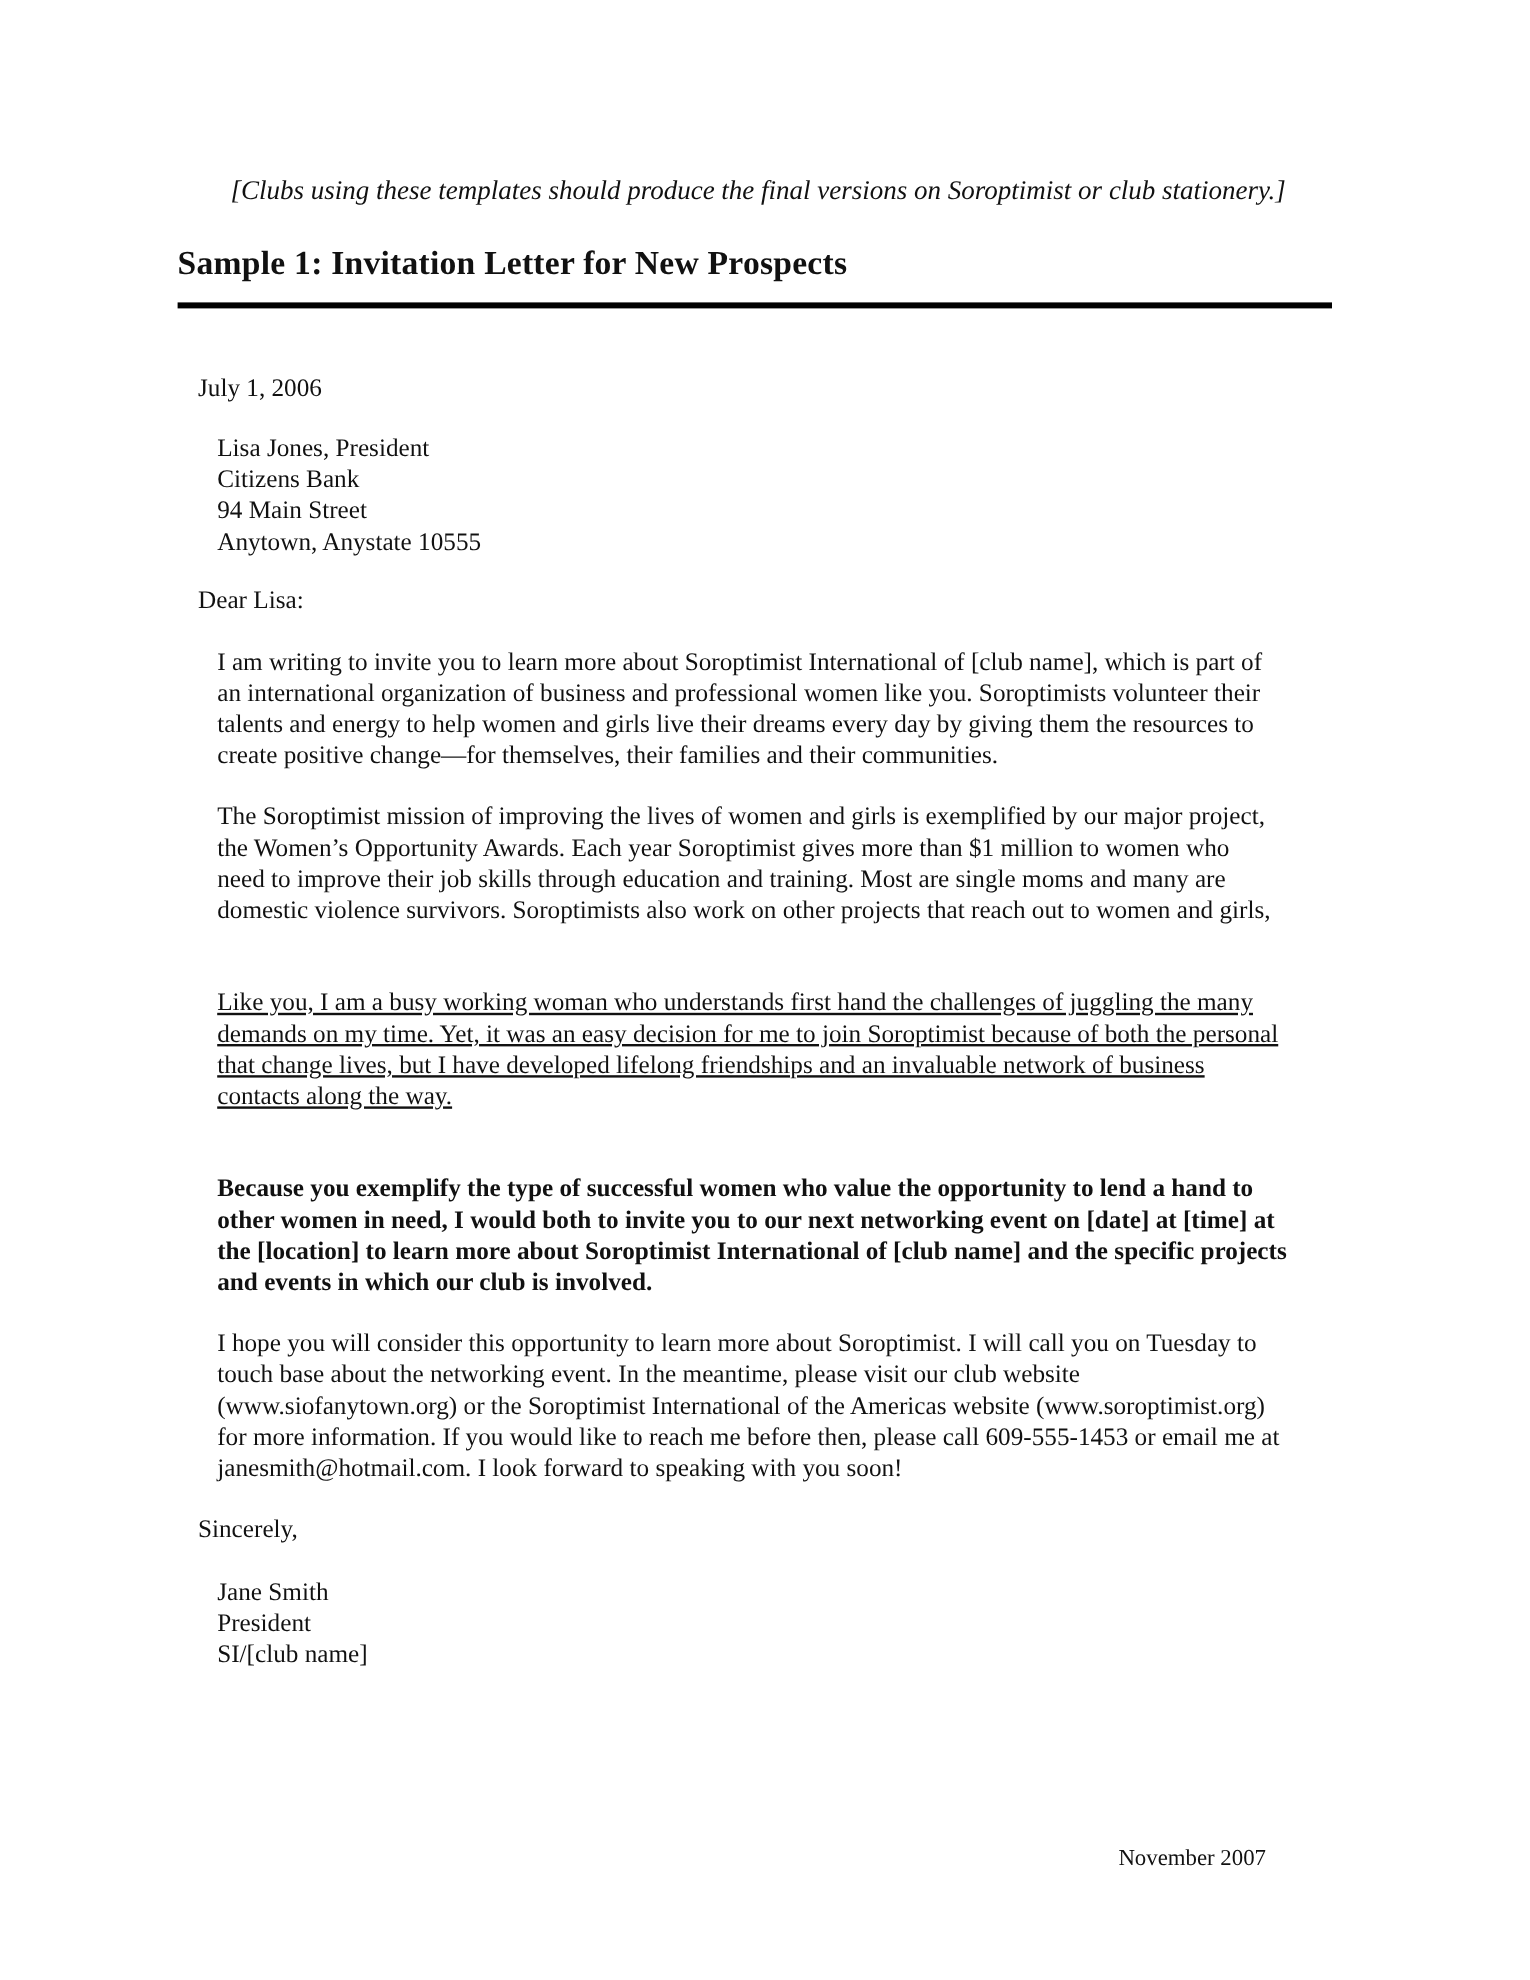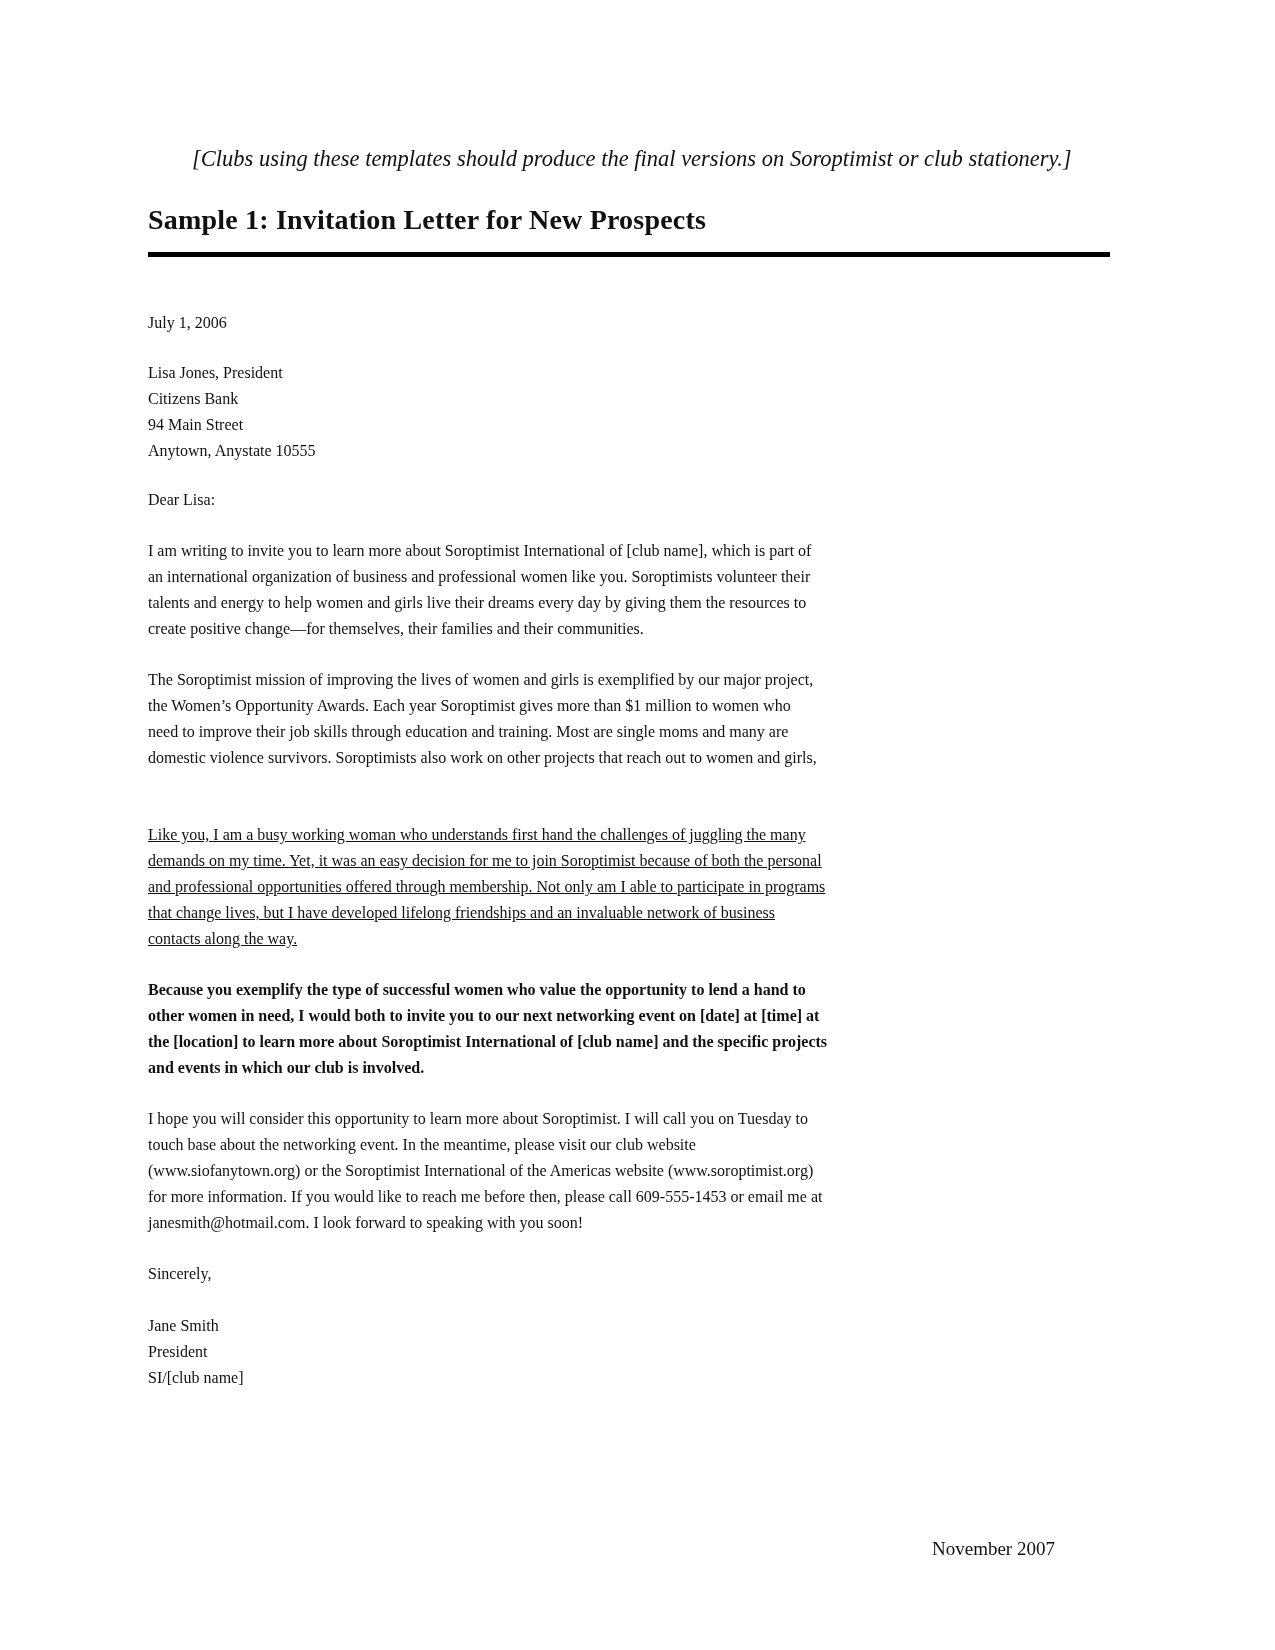--- a/index.html
+++ b/index.html
@@ -43,26 +43,26 @@
     .title-rule {
       position: absolute;
       top: 252px;
       left: 0;
       width: 962px;
       height: 5px;
       background: #000000;
     }
     .body-text {
       position: absolute;
-      left: 0;
-      font-size: 16px;
+      left: 17px;
+      font-size: 21px;
       line-height: 26px;
       white-space: nowrap;
     }
-    .line { display: block; }
+    .line { display: block; margin-left: 16px; }
     .bold { font-weight: bold; }
     .footer {
       position: absolute;
       left: 932px;
       top: 1538px;
       font-size: 19px;
       white-space: nowrap;
     }
   </style>
 </head>
@@ -96,21 +96,20 @@
   <div class="body-text" style="top:667px;">
     <span class="line">The Soroptimist mission of improving the lives of women and girls is exemplified by our major project,</span>
     <span class="line">the Women’s Opportunity Awards. Each year Soroptimist gives more than $1 million to women who</span>
     <span class="line">need to improve their job skills through education and training. Most are single moms and many are</span>
     <span class="line">domestic violence survivors. Soroptimists also work on other projects that reach out to women and girls,</span>
   </div>
 
   <div class="body-text" style="top:822px;text-decoration:underline;">
     <span class="line">Like you, I am a busy working woman who understands first hand the challenges of juggling the many</span>
     <span class="line">demands on my time. Yet, it was an easy decision for me to join Soroptimist because of both the personal</span>
-    <span class="line">and professional opportunities offered through membership. Not only am I able to participate in programs</span>
     <span class="line">that change lives, but I have developed lifelong friendships and an invaluable network of business</span>
     <span class="line">contacts along the way.</span>
   </div>
 
   <div class="body-text bold" style="top:977px;">
     <span class="line">Because you exemplify the type of successful women who value the opportunity to lend a hand to</span>
     <span class="line">other women in need, I would both to invite you to our next networking event on [date] at [time] at</span>
     <span class="line">the [location] to learn more about Soroptimist International of [club name] and the specific projects</span>
     <span class="line">and events in which our club is involved.</span>
   </div>

